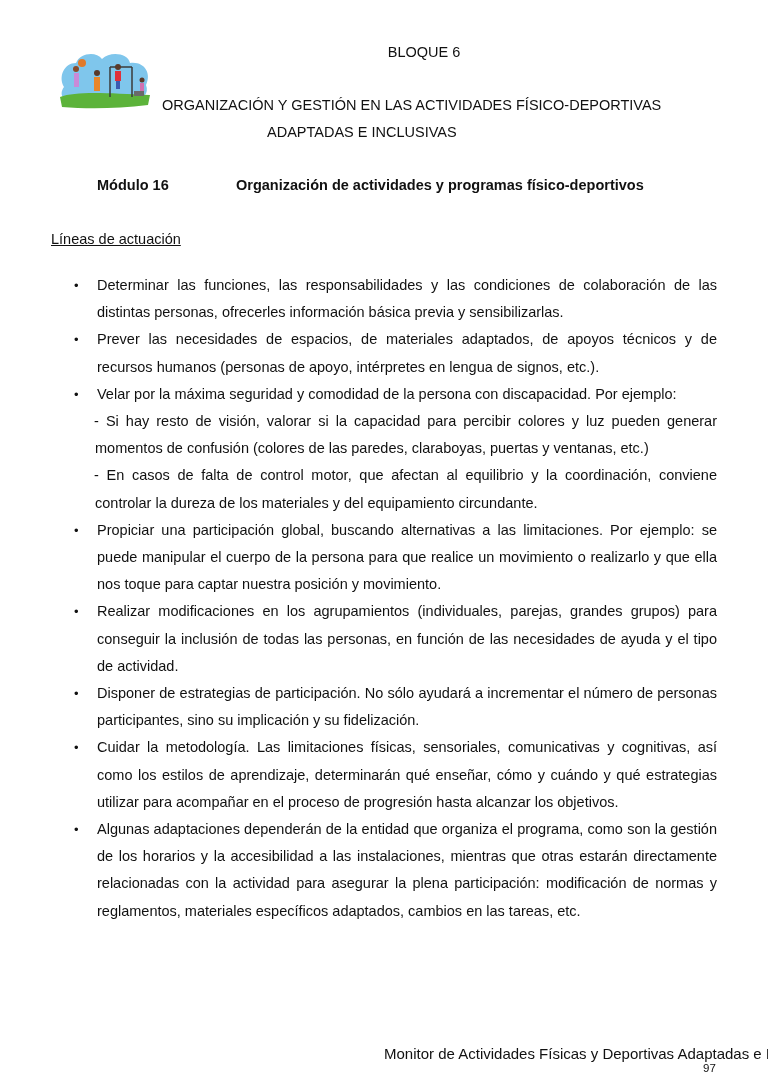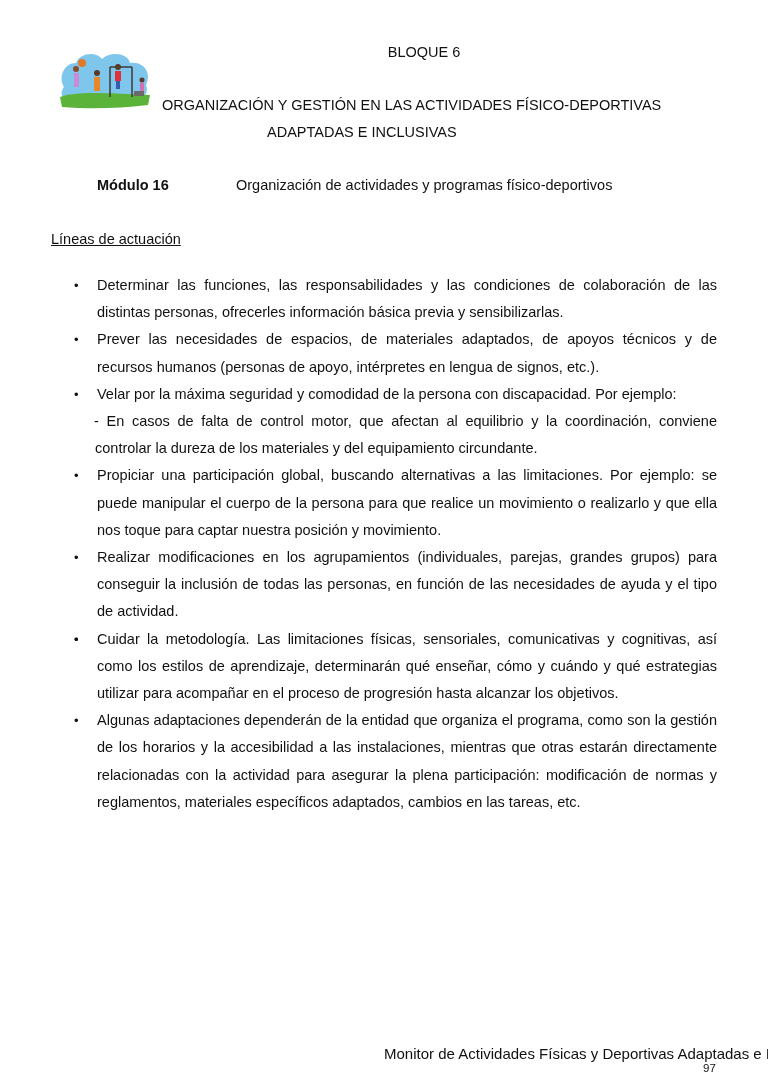--- a/index.html
+++ b/index.html
@@ -5,21 +5,21 @@
   html, body { margin: 0; padding: 0; background: #ffffff; }
   body {
     width: 768px; height: 1085px; position: relative; overflow: hidden;
     font-family: "Liberation Sans", sans-serif; color: #111111;
   }
   .logo { position: absolute; left: 56px; top: 47px; width: 98px; height: 64px; }
   .bloque { position: absolute; left: 0; top: 44px; width: 768px; text-align: center; font-size: 14.5px; padding-left: 80px; box-sizing: border-box; }
   .title1 { position: absolute; left: 162px; top: 97px; font-size: 14.5px; white-space: nowrap; }
   .title2 { position: absolute; left: 267px; top: 124px; font-size: 14.5px; white-space: nowrap; }
   .module { position: absolute; left: 97px; top: 177px; font-size: 14.5px; font-weight: bold; white-space: nowrap; }
-  .module-title { position: absolute; left: 236px; top: 177px; font-size: 14.5px; font-weight: normal; white-space: nowrap; }
+  .module-title { position: absolute; left: 236px; top: 177px; font-size: 14.5px; font-weight: bold; white-space: nowrap; }
   .section { position: absolute; left: 51px; top: 231px; font-size: 14.5px; text-decoration: underline; white-space: nowrap; }
   .list { position: absolute; left: 74px; top: 272px; width: 643px; margin: 0; padding: 0; list-style: none; }
   .list li { position: relative; padding-left: 23px; font-size: 14.5px; line-height: 27.2px; text-align: justify; }
   .list li .bullet { position: absolute; left: 0; top: 0; font-size: 13px; }
   .sub { display: block; text-indent: -1px; margin-left: -2px; }
   .footer { position: absolute; left: 384px; top: 1045px; font-size: 15px; white-space: nowrap; }
   .page-num { position: absolute; left: 703px; top: 1062px; font-size: 11.5px; }
 </style>
 </head>
 <body>
@@ -59,32 +59,34 @@
       <span class="bullet">•</span>
       <span>Determinar las funciones, las responsabilidades y las condiciones de colaboración de las distintas personas, ofrecerles información básica previa y sensibilizarlas.</span>
     </li>
     <li>
       <span class="bullet">•</span>
       <span>Prever las necesidades de espacios, de materiales adaptados, de apoyos técnicos y de recursos humanos (personas de apoyo, intérpretes en lengua de signos, etc.).</span>
     </li>
     <li>
       <span class="bullet">•</span>
       <span>Velar por la máxima seguridad y comodidad de la persona con discapacidad. Por ejemplo:</span>
+      <span class="sub">-  Si hay resto de visión, valorar si la capacidad para percibir colores y luz pueden generar momentos de confusión (colores de las paredes, claraboyas, puertas y ventanas, etc.)</span>
       <span class="sub">-  En casos de falta de control motor, que afectan al equilibrio y la coordinación, conviene controlar la dureza de los materiales y del equipamiento circundante.</span>
     </li>
     <li>
       <span class="bullet">•</span>
       <span>Propiciar una participación global, buscando alternativas a las limitaciones. Por ejemplo: se puede manipular el cuerpo de la persona para que realice un movimiento o realizarlo y que ella nos toque para captar nuestra posición y movimiento.</span>
     </li>
     <li>
       <span class="bullet">•</span>
       <span>Realizar modificaciones en los agrupamientos (individuales, parejas, grandes grupos) para conseguir la inclusión de todas las personas, en función de las necesidades de ayuda y el tipo de actividad.</span>
     </li>
     <li>
       <span class="bullet">•</span>
+      <span>Disponer de estrategias de participación. No sólo ayudará a incrementar el número de personas participantes, sino su implicación y su fidelización.</span>
     </li>
     <li>
       <span class="bullet">•</span>
       <span>Cuidar la metodología. Las limitaciones físicas, sensoriales, comunicativas y cognitivas, así como los estilos de aprendizaje, determinarán qué enseñar, cómo y cuándo y qué estrategias utilizar para acompañar en el proceso de progresión hasta alcanzar los objetivos.</span>
     </li>
     <li>
       <span class="bullet">•</span>
       <span>Algunas adaptaciones dependerán de la entidad que organiza el programa, como son la gestión de los horarios y la accesibilidad a las instalaciones, mientras que otras estarán directamente relacionadas con la actividad para asegurar la plena participación: modificación de normas y reglamentos, materiales específicos adaptados, cambios en las tareas, etc.</span>
     </li>
   </ul>

